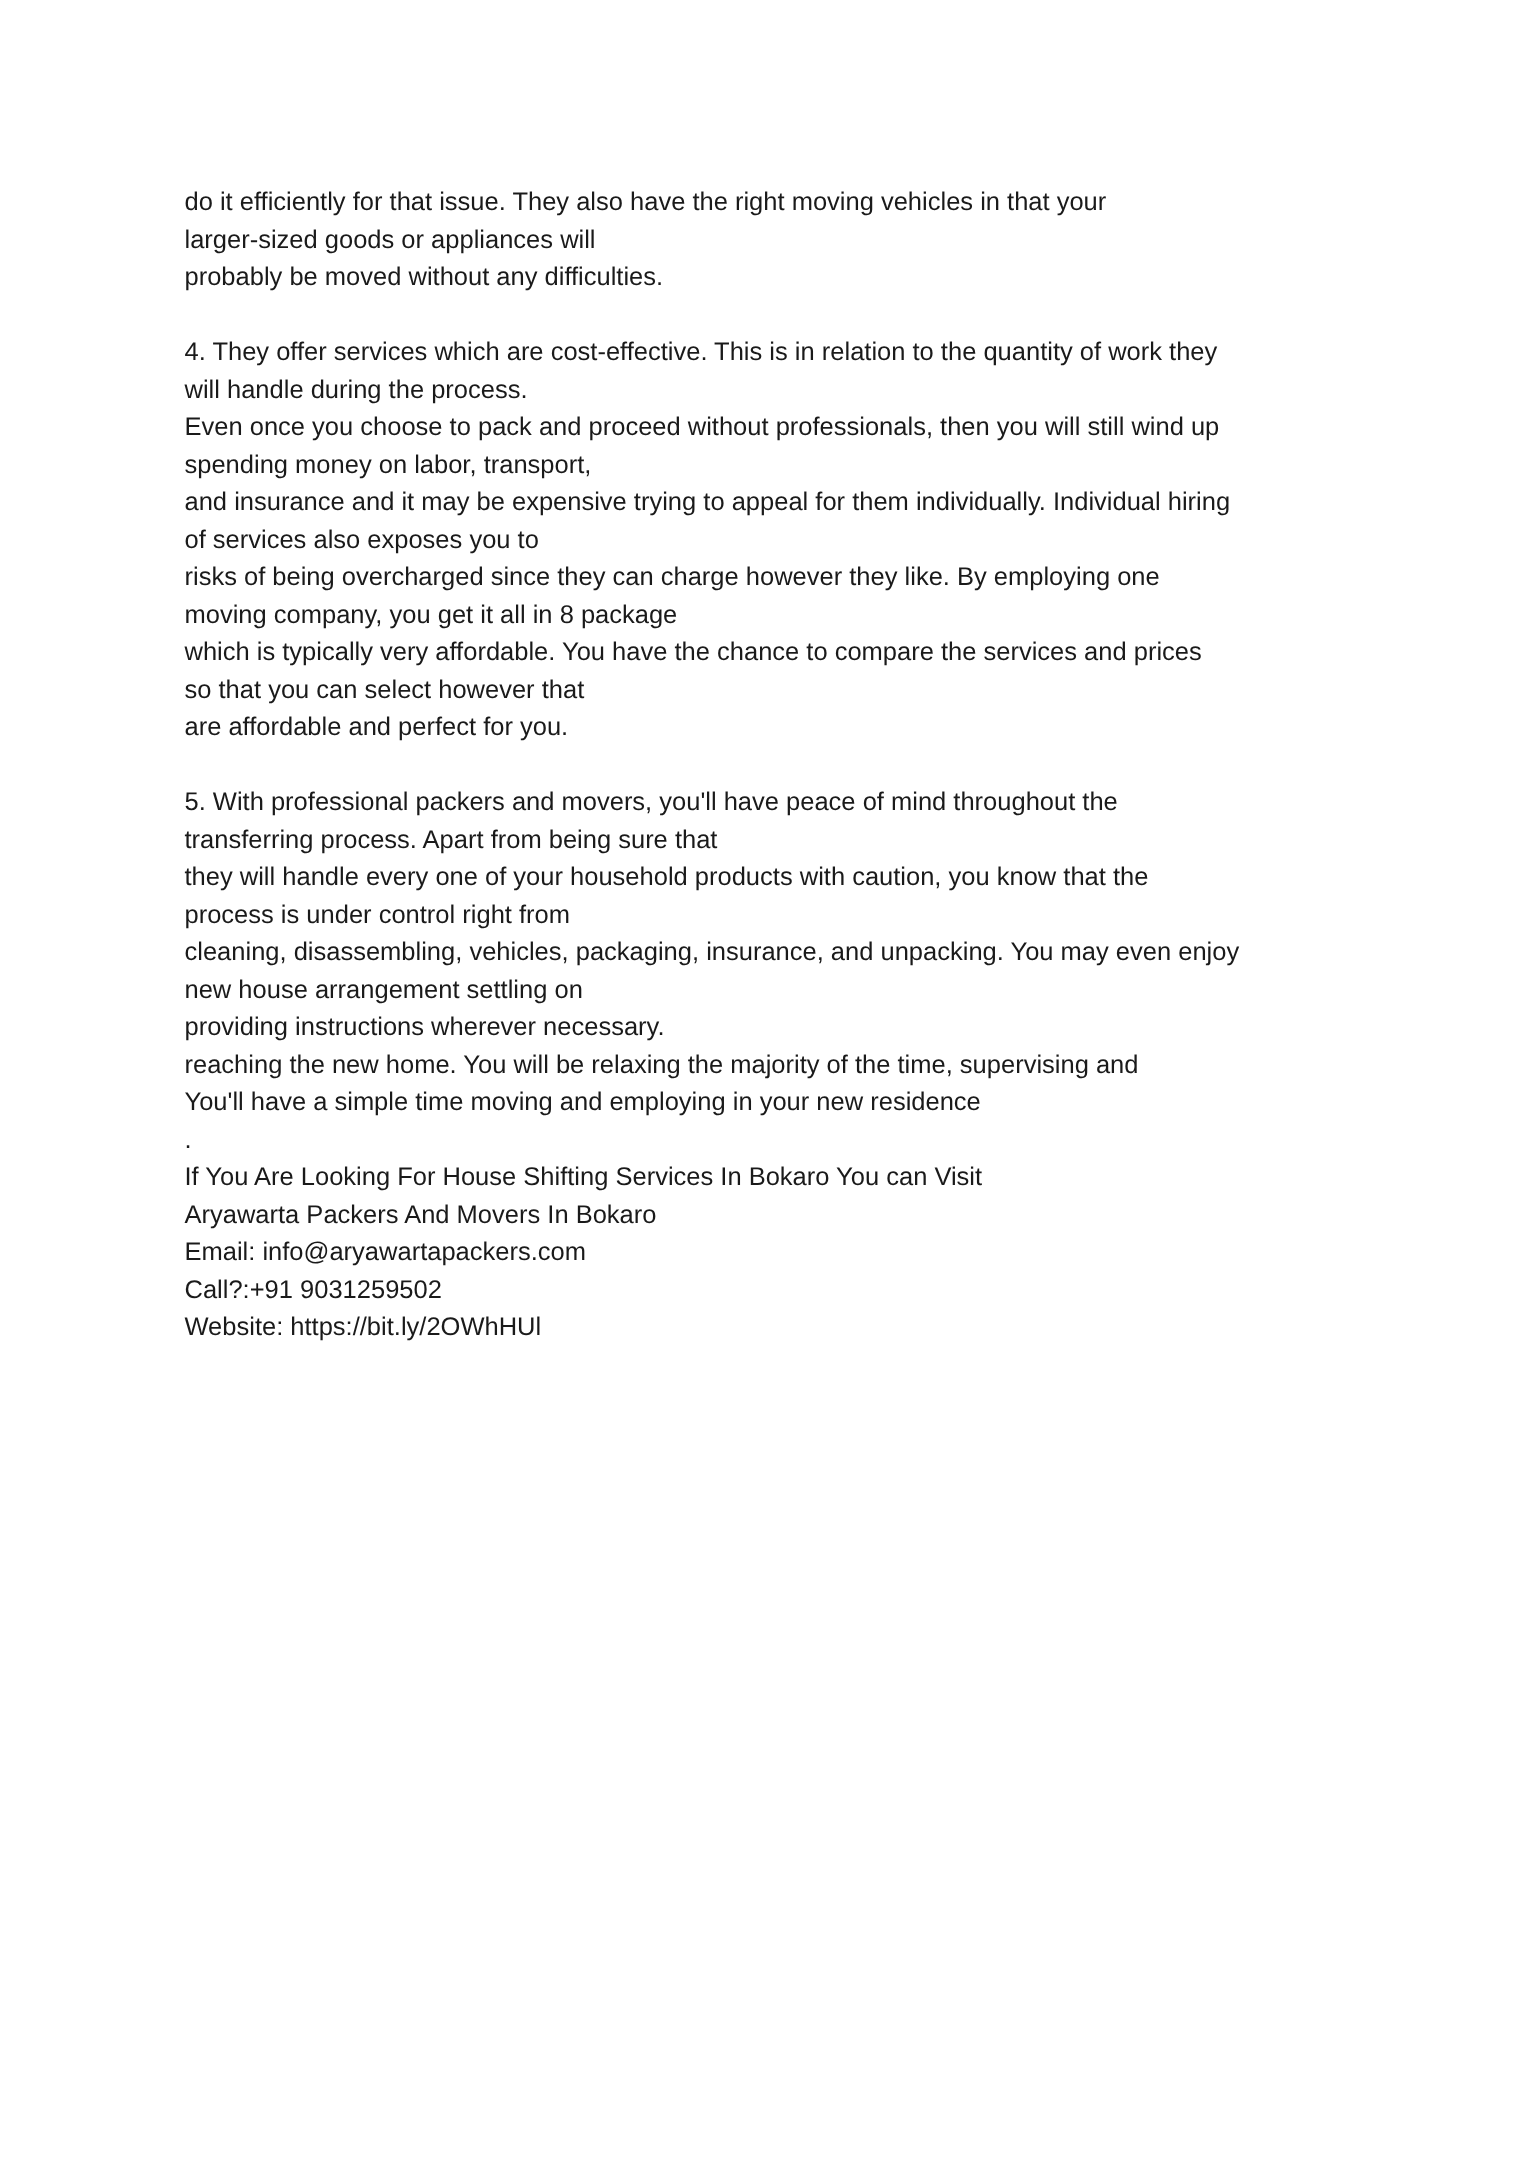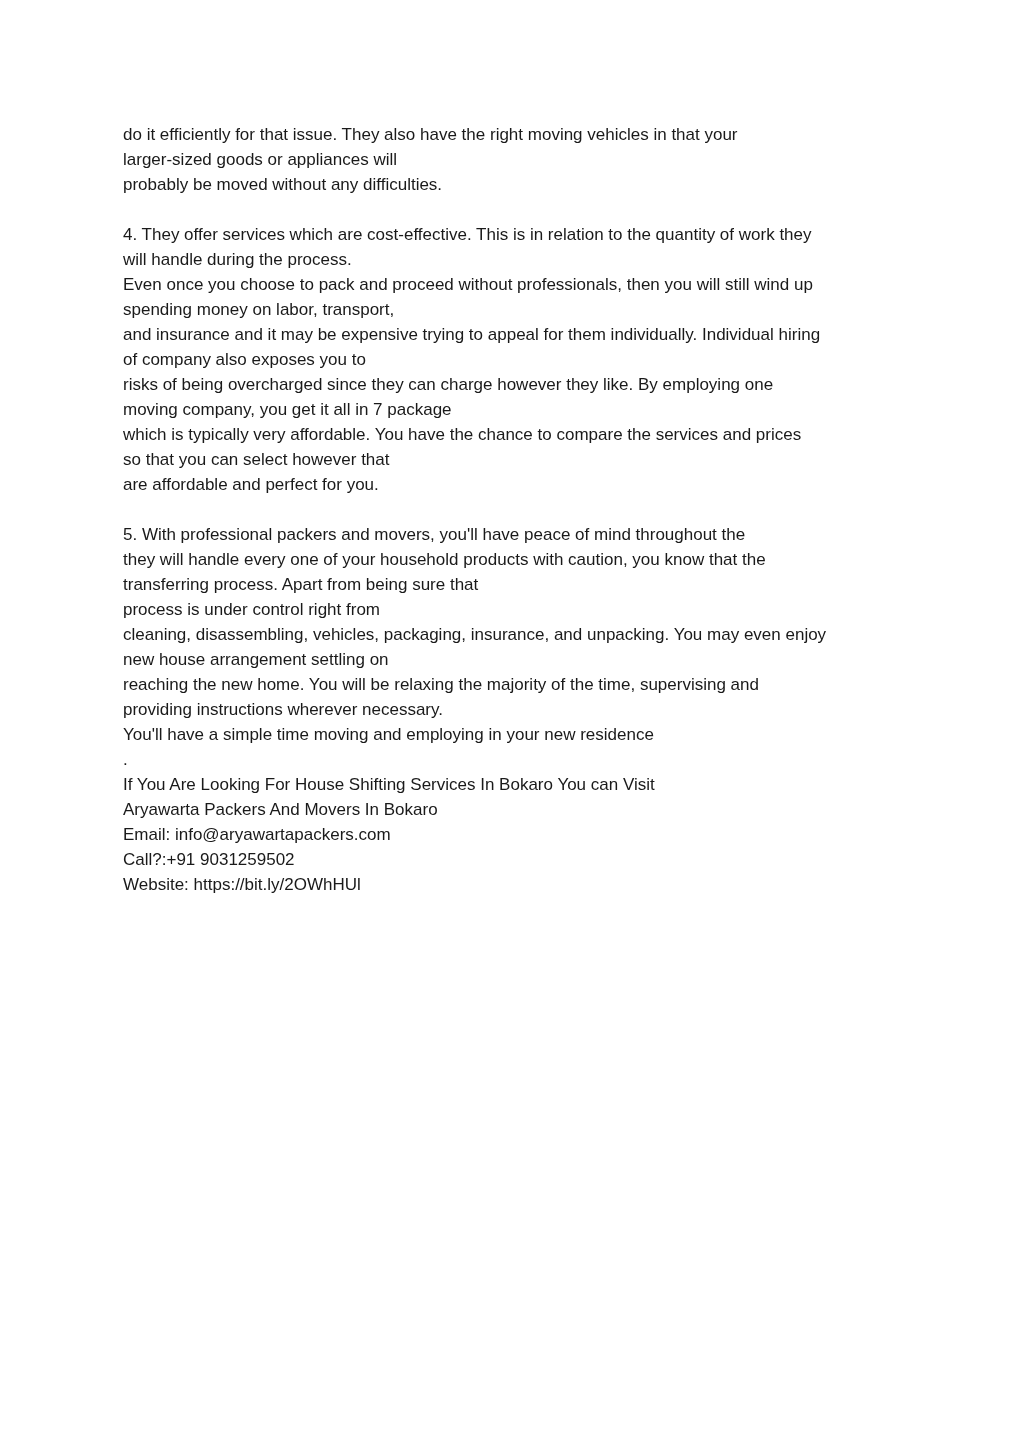--- a/index.html
+++ b/index.html
@@ -38,35 +38,35 @@
   <div class="doc-body" style="color: rgb(26, 26, 26);">
       <div class="doc-line">do it efficiently for that issue. They also have the right moving vehicles in that your</div>
       <div class="doc-line">larger-sized goods or appliances will</div>
       <div class="doc-line">probably be moved without any difficulties.</div>
       <div class="doc-line"></div>
       <div class="doc-line">4. They offer services which are cost-effective. This is in relation to the quantity of work they</div>
       <div class="doc-line">will handle during the process.</div>
       <div class="doc-line">Even once you choose to pack and proceed without professionals, then you will still wind up</div>
       <div class="doc-line">spending money on labor, transport,</div>
       <div class="doc-line">and insurance and it may be expensive trying to appeal for them individually. Individual hiring</div>
-      <div class="doc-line">of company also exposes you to</div>
+      <div class="doc-line">of services also exposes you to</div>
       <div class="doc-line">risks of being overcharged since they can charge however they like. By employing one</div>
-      <div class="doc-line">moving company, you get it all in 7 package</div>
+      <div class="doc-line">moving company, you get it all in 8 package</div>
       <div class="doc-line">which is typically very affordable. You have the chance to compare the services and prices</div>
       <div class="doc-line">so that you can select however that</div>
       <div class="doc-line">are affordable and perfect for you.</div>
       <div class="doc-line"></div>
       <div class="doc-line">5. With professional packers and movers, you'll have peace of mind throughout the</div>
+      <div class="doc-line">transferring process. Apart from being sure that</div>
       <div class="doc-line">they will handle every one of your household products with caution, you know that the</div>
-      <div class="doc-line">transferring process. Apart from being sure that</div>
       <div class="doc-line">process is under control right from</div>
       <div class="doc-line">cleaning, disassembling, vehicles, packaging, insurance, and unpacking. You may even enjoy</div>
       <div class="doc-line">new house arrangement settling on</div>
+      <div class="doc-line">providing instructions wherever necessary.</div>
       <div class="doc-line">reaching the new home. You will be relaxing the majority of the time, supervising and</div>
-      <div class="doc-line">providing instructions wherever necessary.</div>
       <div class="doc-line">You'll have a simple time moving and employing in your new residence</div>
       <div class="doc-line">.</div>
       <div class="doc-line">If You Are Looking For House Shifting Services In Bokaro You can Visit</div>
       <div class="doc-line">Aryawarta Packers And Movers In Bokaro</div>
       <div class="doc-line">Email: info@aryawartapackers.com</div>
       <div class="doc-line">Call?:+91 9031259502</div>
       <div class="doc-line">Website: https://bit.ly/2OWhHUl</div>
     </div>
 </div>
 

